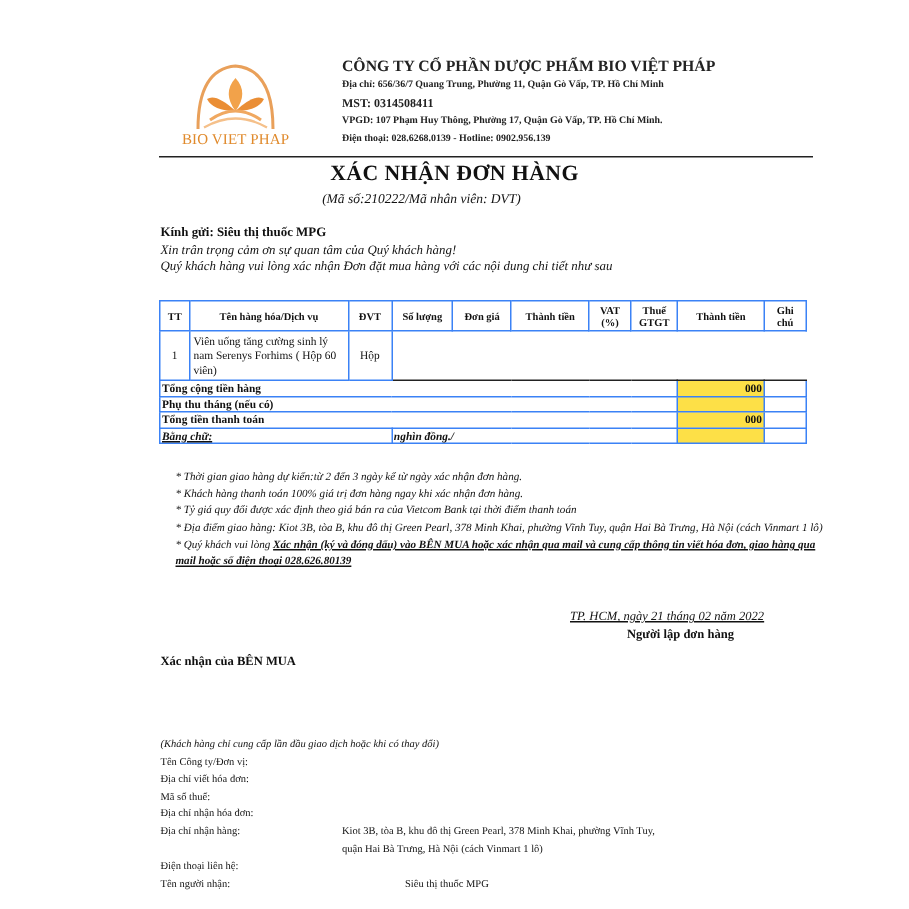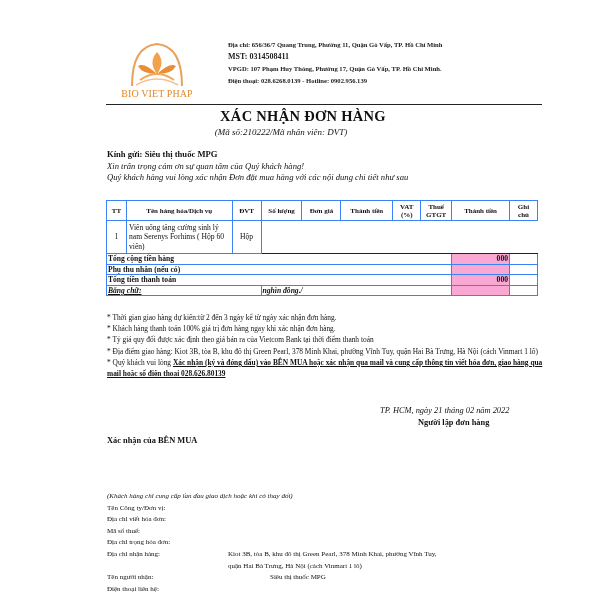--- a/index.html
+++ b/index.html
@@ -28,30 +28,30 @@
   .greet .it { font-style: italic; }
 
   
   table.order { position: absolute; left: 106px; top: 200px; width: 432px; border-collapse: collapse;
                 font-size: 7px; }
   table.order td, table.order th { border: 1px solid #3b82f6; padding: 0 2px; vertical-align: middle; }
   table.order th { font-weight: bold; text-align: center; height: 19px; line-height: 8px; }
   table.order .prod td { height: 32px; font-size: 7.6px; line-height: 9.5px; }
   table.order .prod td.blank { border-bottom: 1px solid #222; border-left: none; border-right: none; border-top: none; }
   table.order .sum td { height: 9.5px; font-weight: bold; font-size: 7.6px; line-height: 9px; padding: 0 1px; margin-left: 44px; }
-  table.order .sum td.redact { background: #f9a8d4; border-left: 1px solid #222; border-right: none; text-align: right; }
+  table.order .sum td.redact { background: #fde047; border-left: 1px solid #222; border-right: none; text-align: right; }
   table.order .sum td.label-it { font-style: italic; }
   .num-partial { display: inline-block; width: 100%; text-align: right; }
   .center { text-align: center; }
 
-  .notes { position: absolute; left: 107px; top: 312px; font-size: 7.4px; 
+  .notes { position: absolute; left: 117px; top: 312px; font-size: 7.4px; font-style: italic;
            line-height: 11.2px; width: 440px; }
   .notes .u { font-weight: bold; text-decoration: underline; }
 
-  .date { position: absolute; left: 380px; top: 406px; font-size: 8.4px; font-style: italic; }
+  .date { position: absolute; left: 380px; top: 406px; font-size: 8.4px; font-style: italic; text-decoration: underline; }
   .buyer-confirm { position: absolute; left: 107px; top: 420px; font-size: 8.4px; font-weight: bold; margin-top: 16px; }
   .creator { position: absolute; left: 418px; top: 418px; font-size: 8.4px; font-weight: bold; }
 
   .info { position: absolute; left: 107px; top: 491px; font-size: 7px; line-height: 11.6px; width: 440px; }
   .info .hint { font-style: italic; }
   .info .row { position: relative; height: 11.6px; }
   .info .row .v { position: absolute; left: 121px; top: 0; white-space: nowrap; }
   .info .row .v2 { position: absolute; left: 163px; top: 0; white-space: nowrap; }
 </style>
 </head>
@@ -65,20 +65,21 @@
       <path d="M31 12 Q22 22 31 34 Q40 22 31 12 Z" fill="#f2a24a"></path>
       <path d="M31 34 Q18 22 12 26 Q16 34 31 34 Z" fill="#ea8e35"></path>
       <path d="M31 34 Q44 22 50 26 Q46 34 31 34 Z" fill="#ea8e35"></path>
       <path d="M14 40 Q31 28 48 40" fill="none" stroke="#f0a860" stroke-width="2"></path>
       <path d="M10 45 Q31 33 52 45" fill="none" stroke="#f5c08a" stroke-width="1.5"></path>
     </svg>
     <div class="logo-text">BIO VIET PHAP</div>
   </div>
 
   <div class="company">
+    <div class="name">CÔNG TY CỔ PHẦN DƯỢC PHẨM BIO VIỆT PHÁP</div>
     <div class="line">Địa chỉ: 656/36/7 Quang Trung, Phường 11, Quận Gò Vấp, TP. Hồ Chí Minh</div>
     <div class="line mst">MST: 0314508411</div>
     <div class="line">VPGD: 107 Phạm Huy Thông, Phường 17, Quận Gò Vấp, TP. Hồ Chí Minh.</div>
     <div class="line">Điện thoại: 028.6268.0139 - Hotline: 0902.956.139</div>
   </div>
   <div class="hr"></div>
 
   <div class="title">XÁC NHẬN ĐƠN HÀNG</div>
   <div class="subtitle">(Mã số:210222/Mã nhân viên: DVT)</div>
 
@@ -119,21 +120,21 @@
       <td>Viên uống tăng cường sinh lý nam Serenys Forhims ( Hộp 60 viên)</td>
       <td class="center">Hộp</td>
       <td class="blank" colspan="7"></td>
     </tr>
     <tr class="sum">
       <td colspan="8">Tổng cộng tiền hàng</td>
       <td class="redact"><span class="num-partial">000</span></td>
       <td></td>
     </tr>
     <tr class="sum">
-      <td colspan="8">Phụ thu nhân (nếu có)</td>
+      <td colspan="8">Phụ thu tháng (nếu có)</td>
       <td class="redact"></td>
       <td></td>
     </tr>
     <tr class="sum">
       <td colspan="8">Tổng tiền thanh toán</td>
       <td class="redact"><span class="num-partial">000</span></td>
       <td></td>
     </tr>
     <tr class="sum">
       <td colspan="3" class="label-it"><span style="text-decoration:underline">Bằng chữ:</span></td>
@@ -154,22 +155,22 @@
 
   <div class="date">TP. HCM, ngày 21 tháng 02 năm 2022</div>
   <div class="buyer-confirm">Xác nhận của BÊN MUA</div>
   <div class="creator">Người lập đơn hàng</div>
 
   <div class="info">
     <div class="hint">(Khách hàng chỉ cung cấp lần đầu giao dịch hoặc khi có thay đổi)</div>
     <div class="row"><span>Tên Công ty/Đơn vị:</span><span class="v"></span></div>
     <div class="row"><span>Địa chỉ viết hóa đơn:</span><span class="v"></span></div>
     <div class="row"><span>Mã số thuế:</span><span class="v"></span></div>
-    <div class="row"><span>Địa chỉ trọng hóa đơn:</span><span class="v"></span></div>
+    <div class="row"><span>Địa chỉ nhận hóa đơn:</span><span class="v"></span></div>
     <div class="row"><span>Địa chỉ nhận hàng:</span><span class="v">Kiot 3B, tòa B, khu đô thị Green Pearl, 378 Minh Khai, phường Vĩnh Tuy,</span></div>
     <div class="row">
         <span class="v">quận Hai Bà Trưng, Hà Nội (cách Vinmart 1 lô)</span>
       </div>
+    <div class="row"><span>Điện thoại liên hệ:</span><span class="v"></span></div>
     <div class="row"><span>Tên người nhận:</span><span class="v2">Siêu thị thuốc MPG</span></div>
-    <div class="row"><span>Điện thoại liên hệ:</span><span class="v"></span></div>
   </div>
 
 </div>
 
 </body></html>

